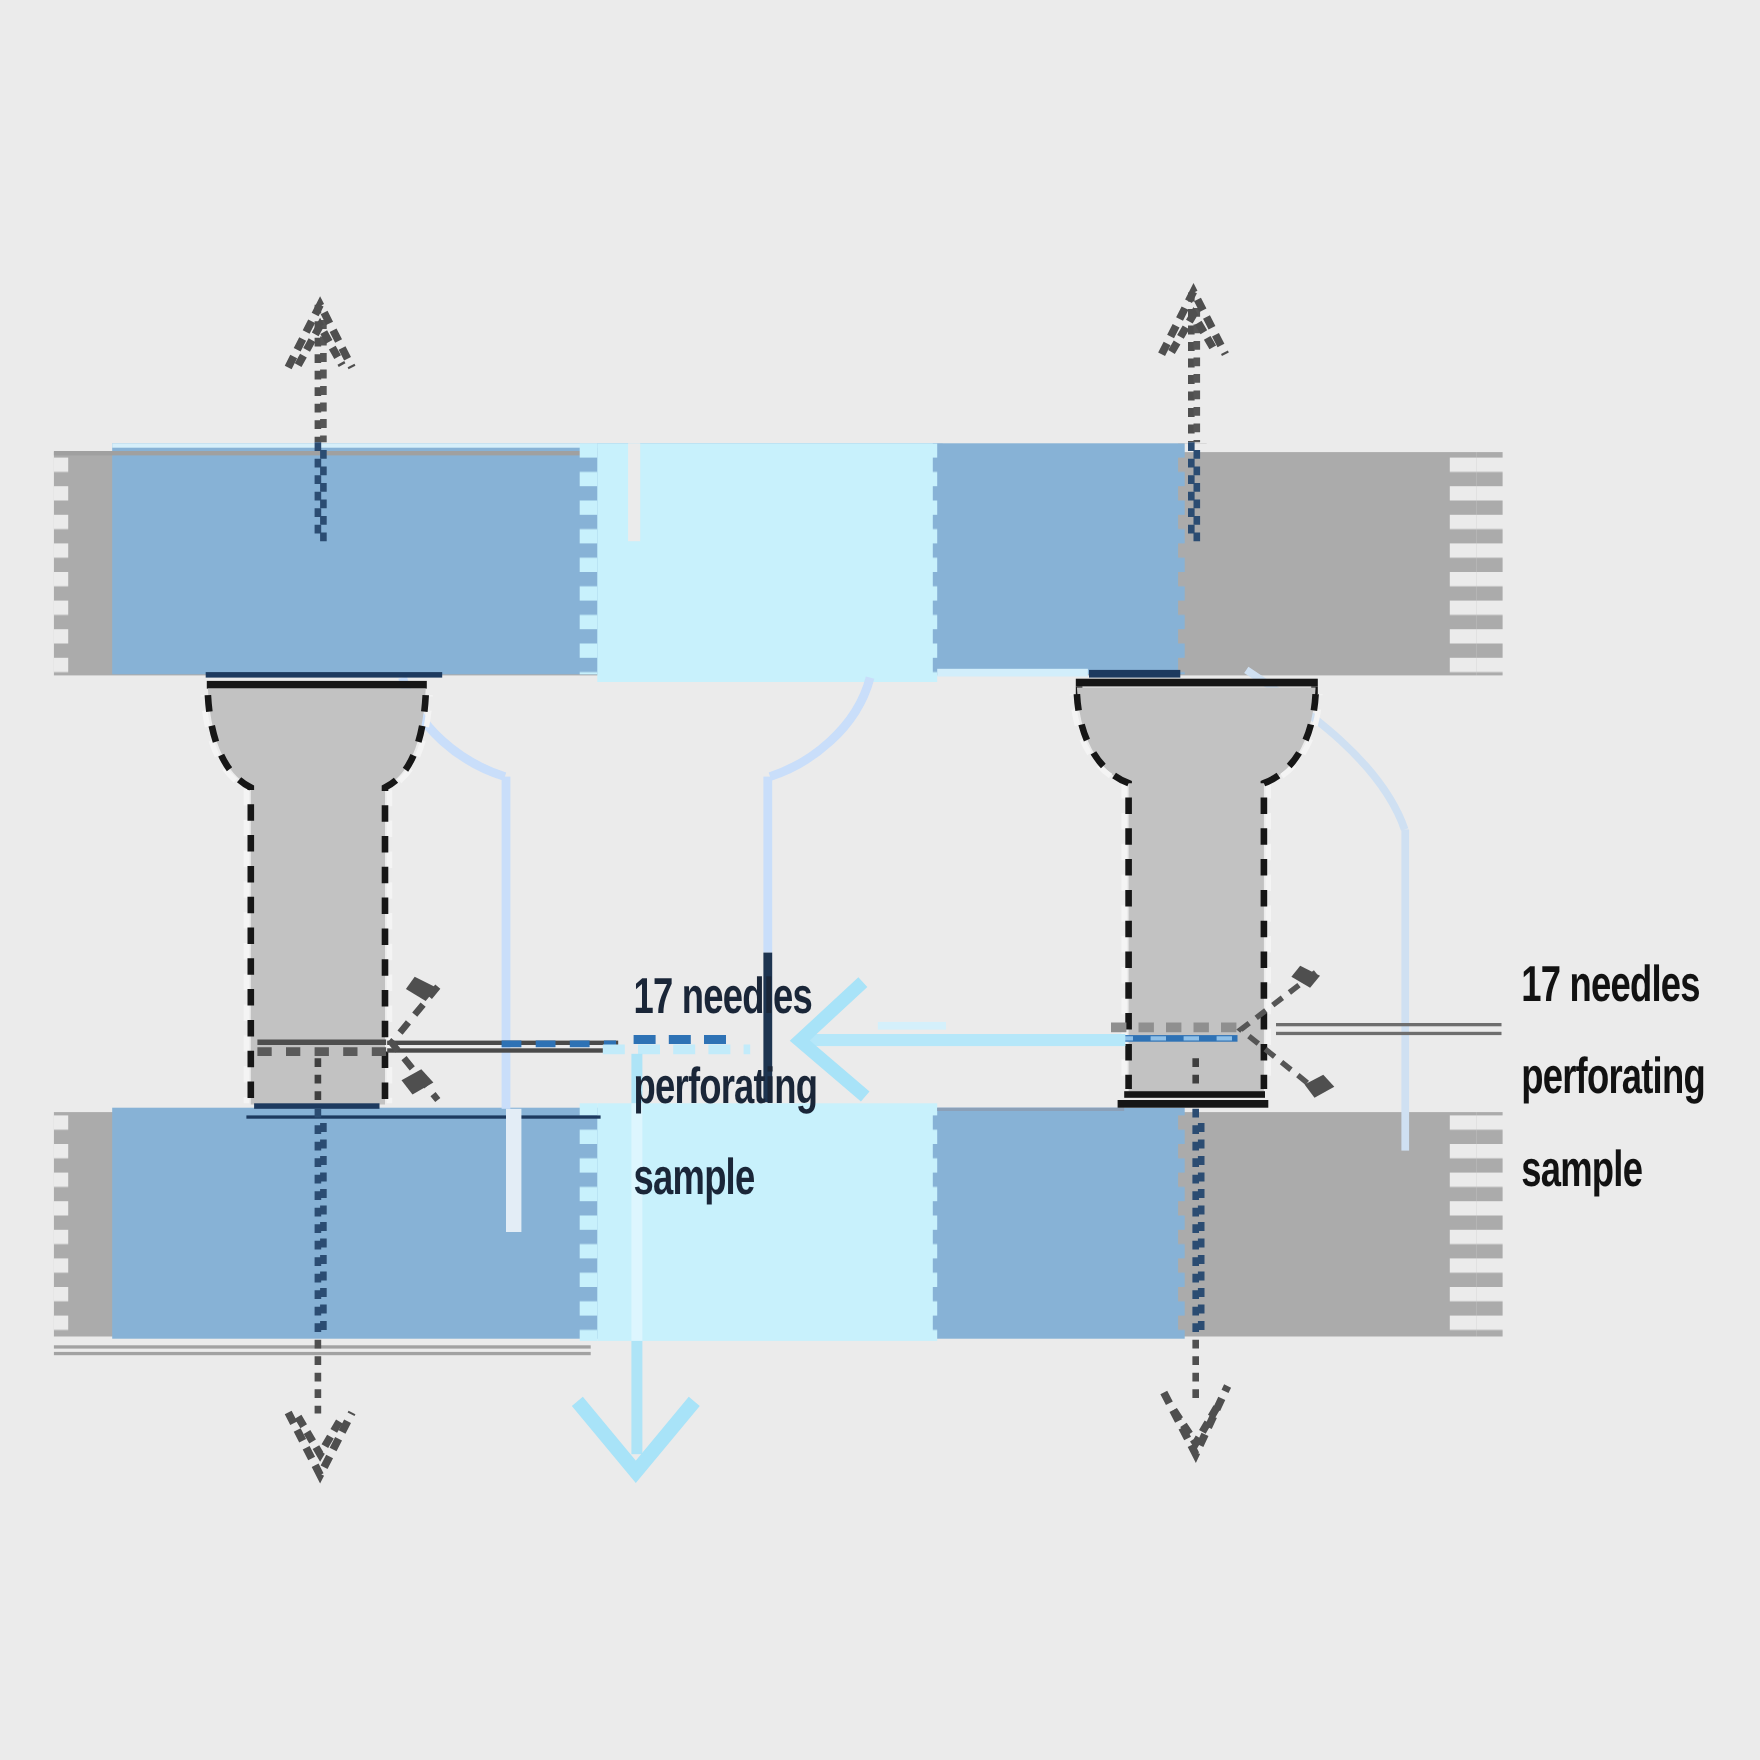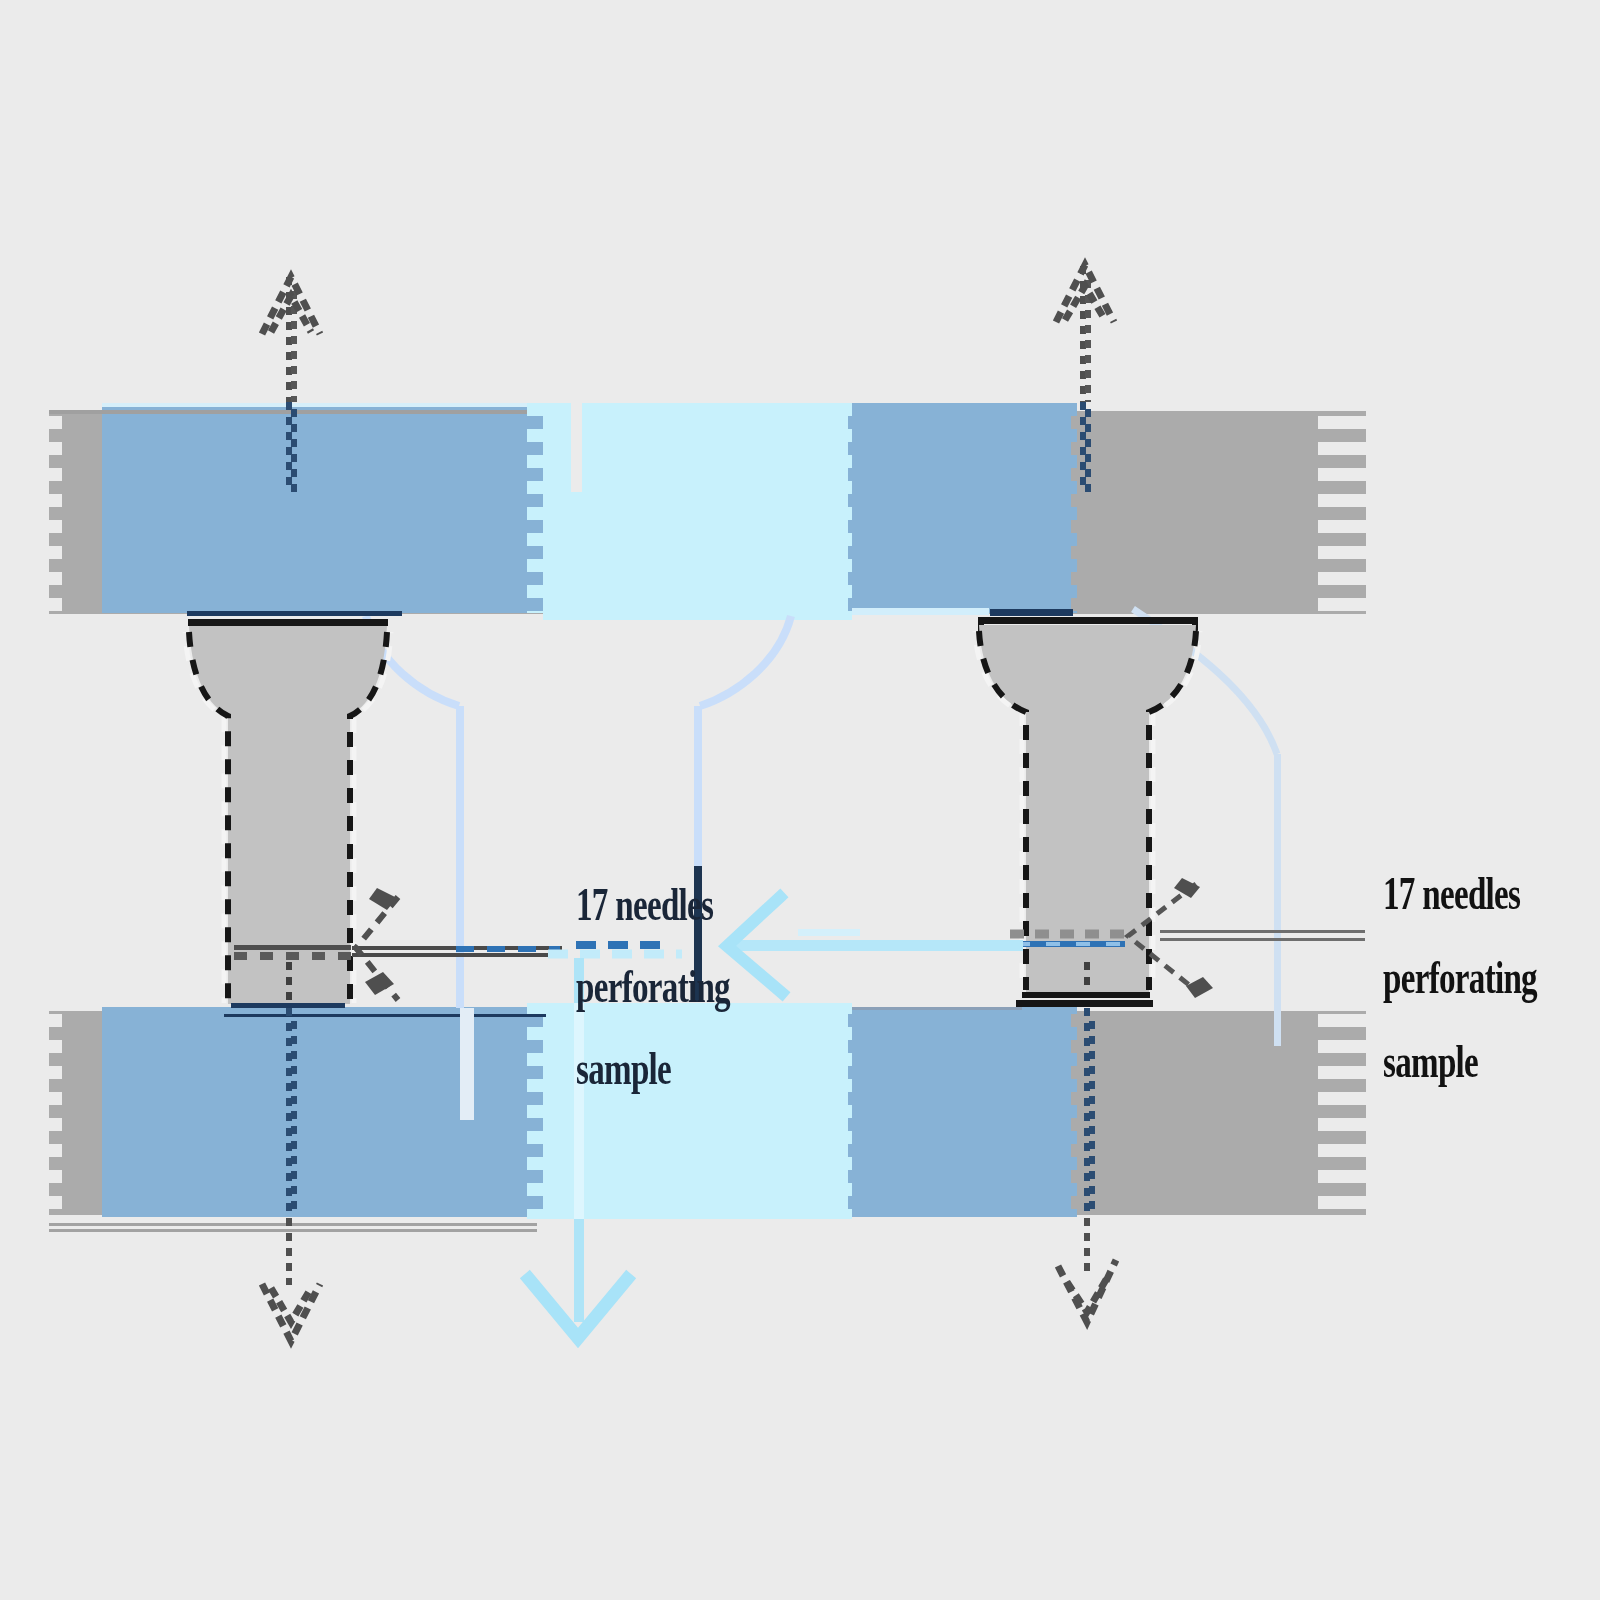--- a/index.html
+++ b/index.html
@@ -1,17 +1,17 @@
 <!DOCTYPE html>
 <html><head>
 <meta charset="utf-8">
 <style>
   html,body{margin:0;padding:0;background:#ebebeb;}
   #canvas{position:relative;width:1600px;height:1600px;background:#ebebeb;overflow:hidden;
-          font-family:Liberation Serif, serif;}
+          font-family:Liberation Sans, sans-serif;}
   #scene{position:absolute;left:0;top:0;}
   .lbl{position:absolute;font-weight:700;font-size:46px;letter-spacing:-1px;
        transform:scaleX(.72);transform-origin:0 0;white-space:nowrap;}
   .lbl span{display:block;}
   #lblMid{left:576px;top:864px;line-height:82px;color:#1a2638;}
   #lblRight{left:1383px;top:852px;line-height:84px;color:#121212;}
 </style>
 </head>
 <body>
 

